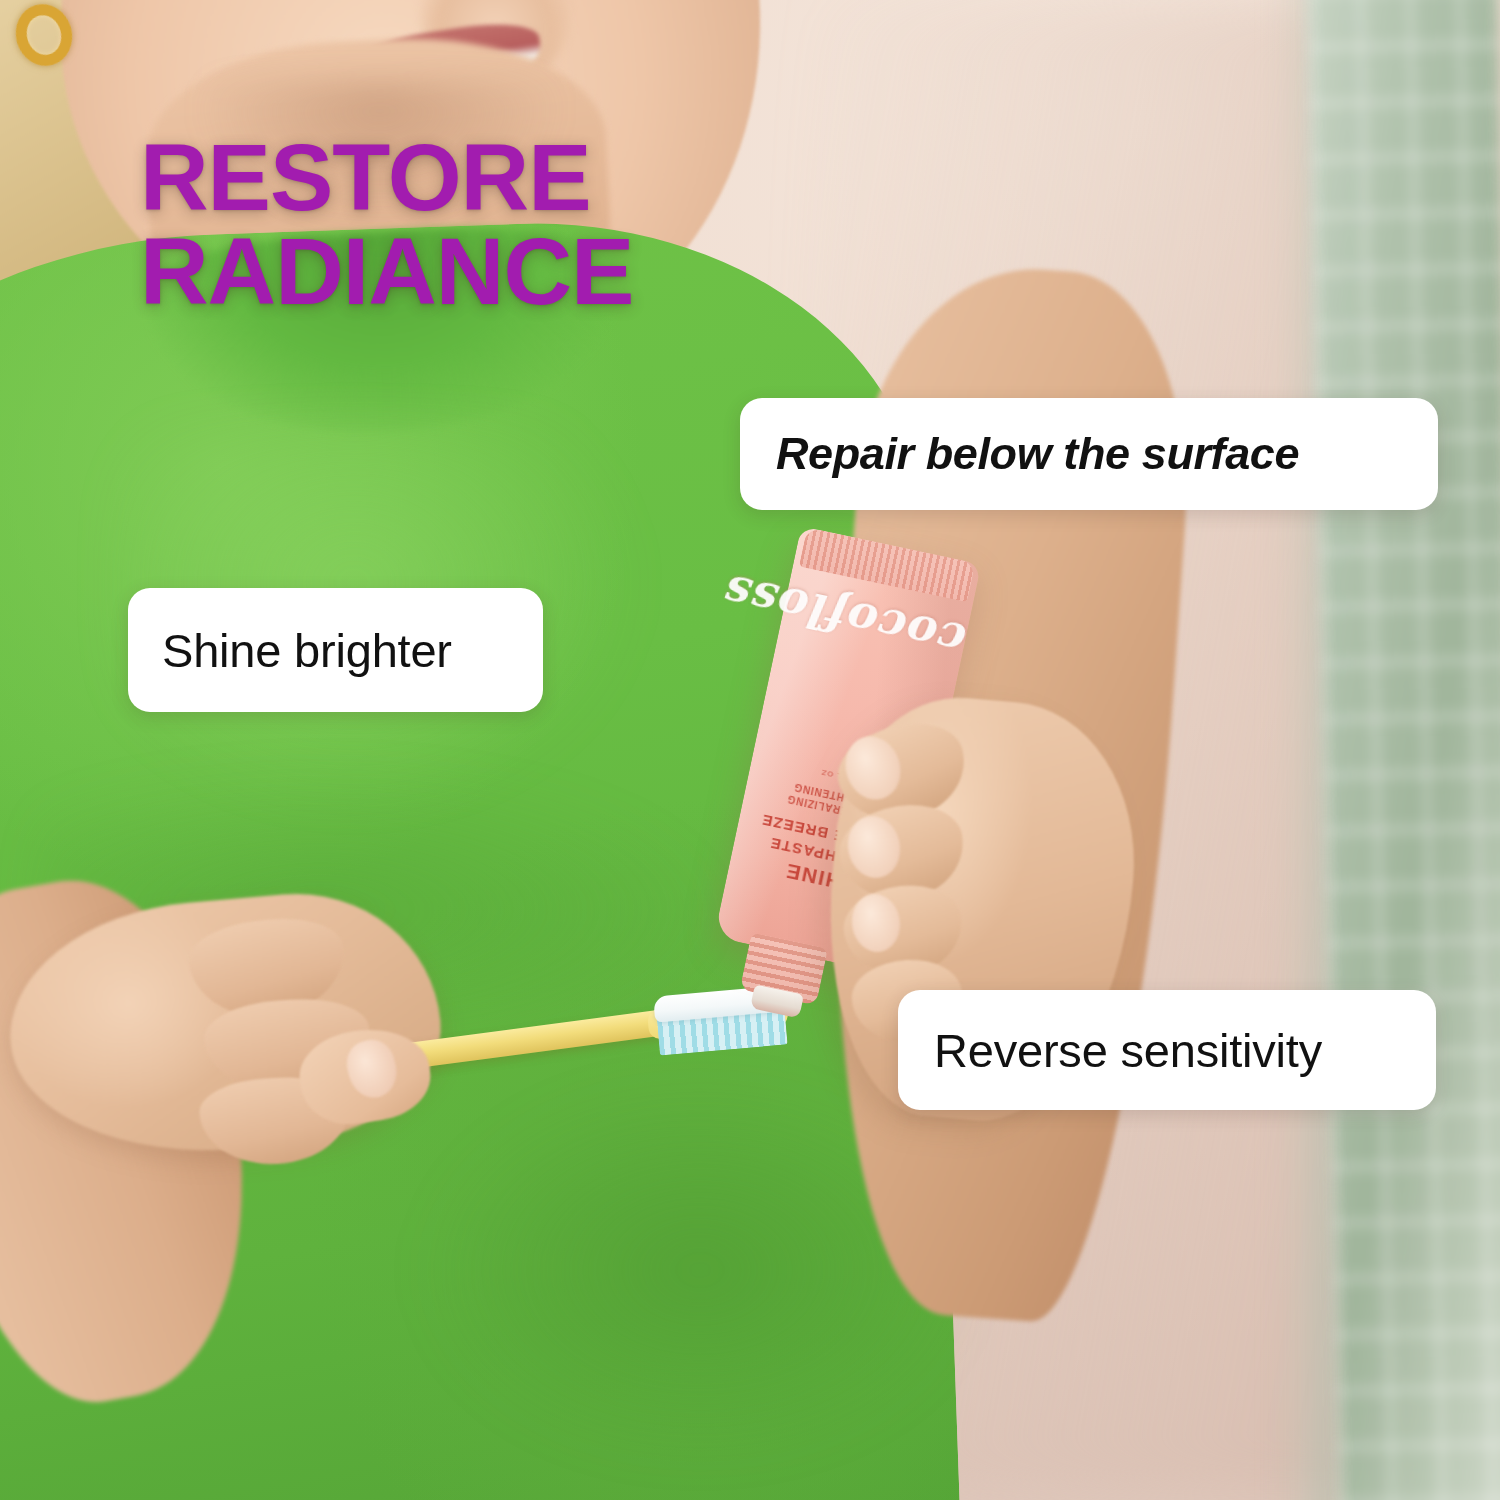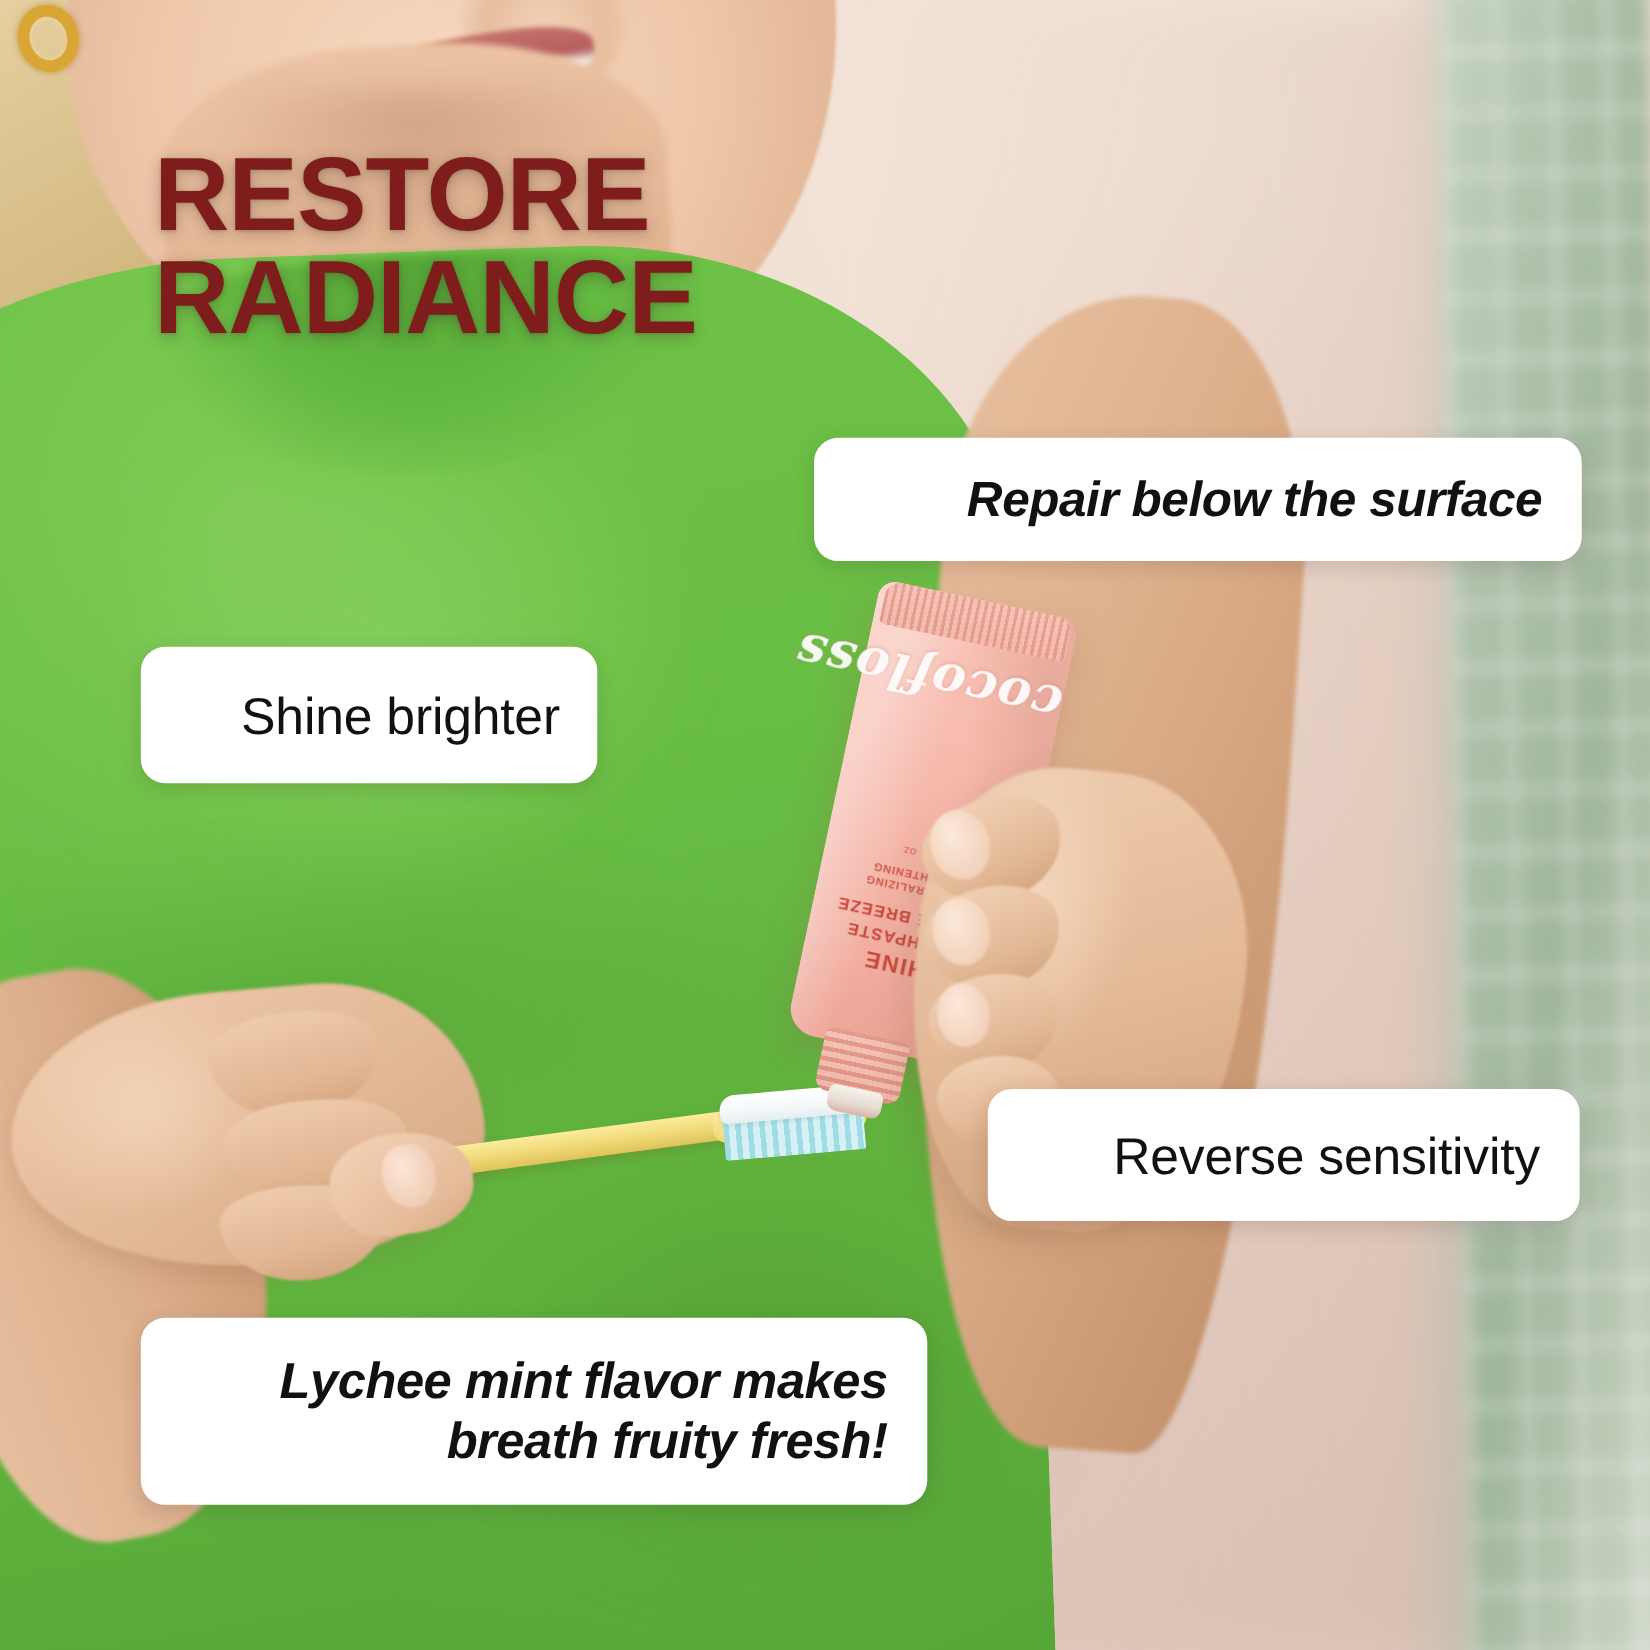--- a/index.html
+++ b/index.html
@@ -338,21 +338,21 @@
   .tube-copy .t-shine { font-size:21px; font-weight:700; letter-spacing:1.6px; display:block; }
   .tube-copy .t-type  { font-size:15px; font-weight:700; letter-spacing:1.3px; display:block; margin-top:3px; }
   .tube-copy .t-flav  { font-size:15px; font-weight:700; letter-spacing:1.2px; display:block; margin-top:4px; }
   .tube-copy .t-sub   { font-size:10px; font-weight:600; letter-spacing:.9px; display:block; margin-top:12px; opacity:.88; }
   .tube-copy .t-sub2  { font-size:10px; font-weight:600; letter-spacing:.9px; display:block; margin-top:2px; opacity:.88; }
   .tube-copy .t-size  { font-size:8px; font-weight:600; letter-spacing:.8px; display:block; margin-top:10px; opacity:.6; }
 
   
   .headline {
     position:absolute; left:140px; top:130px;
-    color:#7f1d1d;
+    color:#a21caf;
     font-size:95px;
     font-weight:700;
     line-height:.99;
     letter-spacing:-1px;
     text-shadow:0 3px 14px rgba(60,40,30,.30), 0 1px 3px rgba(60,40,30,.22);
     white-space:pre-line;
   }
   .subhead {
     position:absolute; left:143px; top:348px;
     color:#FFFFFF;
@@ -365,21 +365,21 @@
 
   .callout {
     position:absolute;
     background:#FFFFFF;
     border-radius:22px;
     color:#111111;
     display:flex;
     align-items:center;
     box-shadow:0 5px 18px rgba(60,40,30,.16);
   }
-  .callout span { display:block; width:100%;text-align:right; }
+  .callout span { display:block; width:100%; }
 
   .c-repair {
     left:740px; top:398px; width:698px; height:112px;
     padding:0 36px;
     font-size:45px; font-weight:700; font-style:italic; letter-spacing:-.4px;
   }
   .c-shine {
     left:128px; top:588px; width:415px; height:124px;
     padding:0 34px;
     font-size:47px; font-weight:400; letter-spacing:-.2px;
@@ -471,18 +471,14 @@
   </div>
 
   <div class="callout c-shine">
     <span>Shine brighter</span>
   </div>
 
   <div class="callout c-reverse">
     <span>Reverse sensitivity</span>
   </div>
 
-  <div class="callout c-lychee">
-    <span>Lychee mint flavor makes
-breath fruity fresh!</span>
-  </div>
 
 </div>
 
 </body></html>

